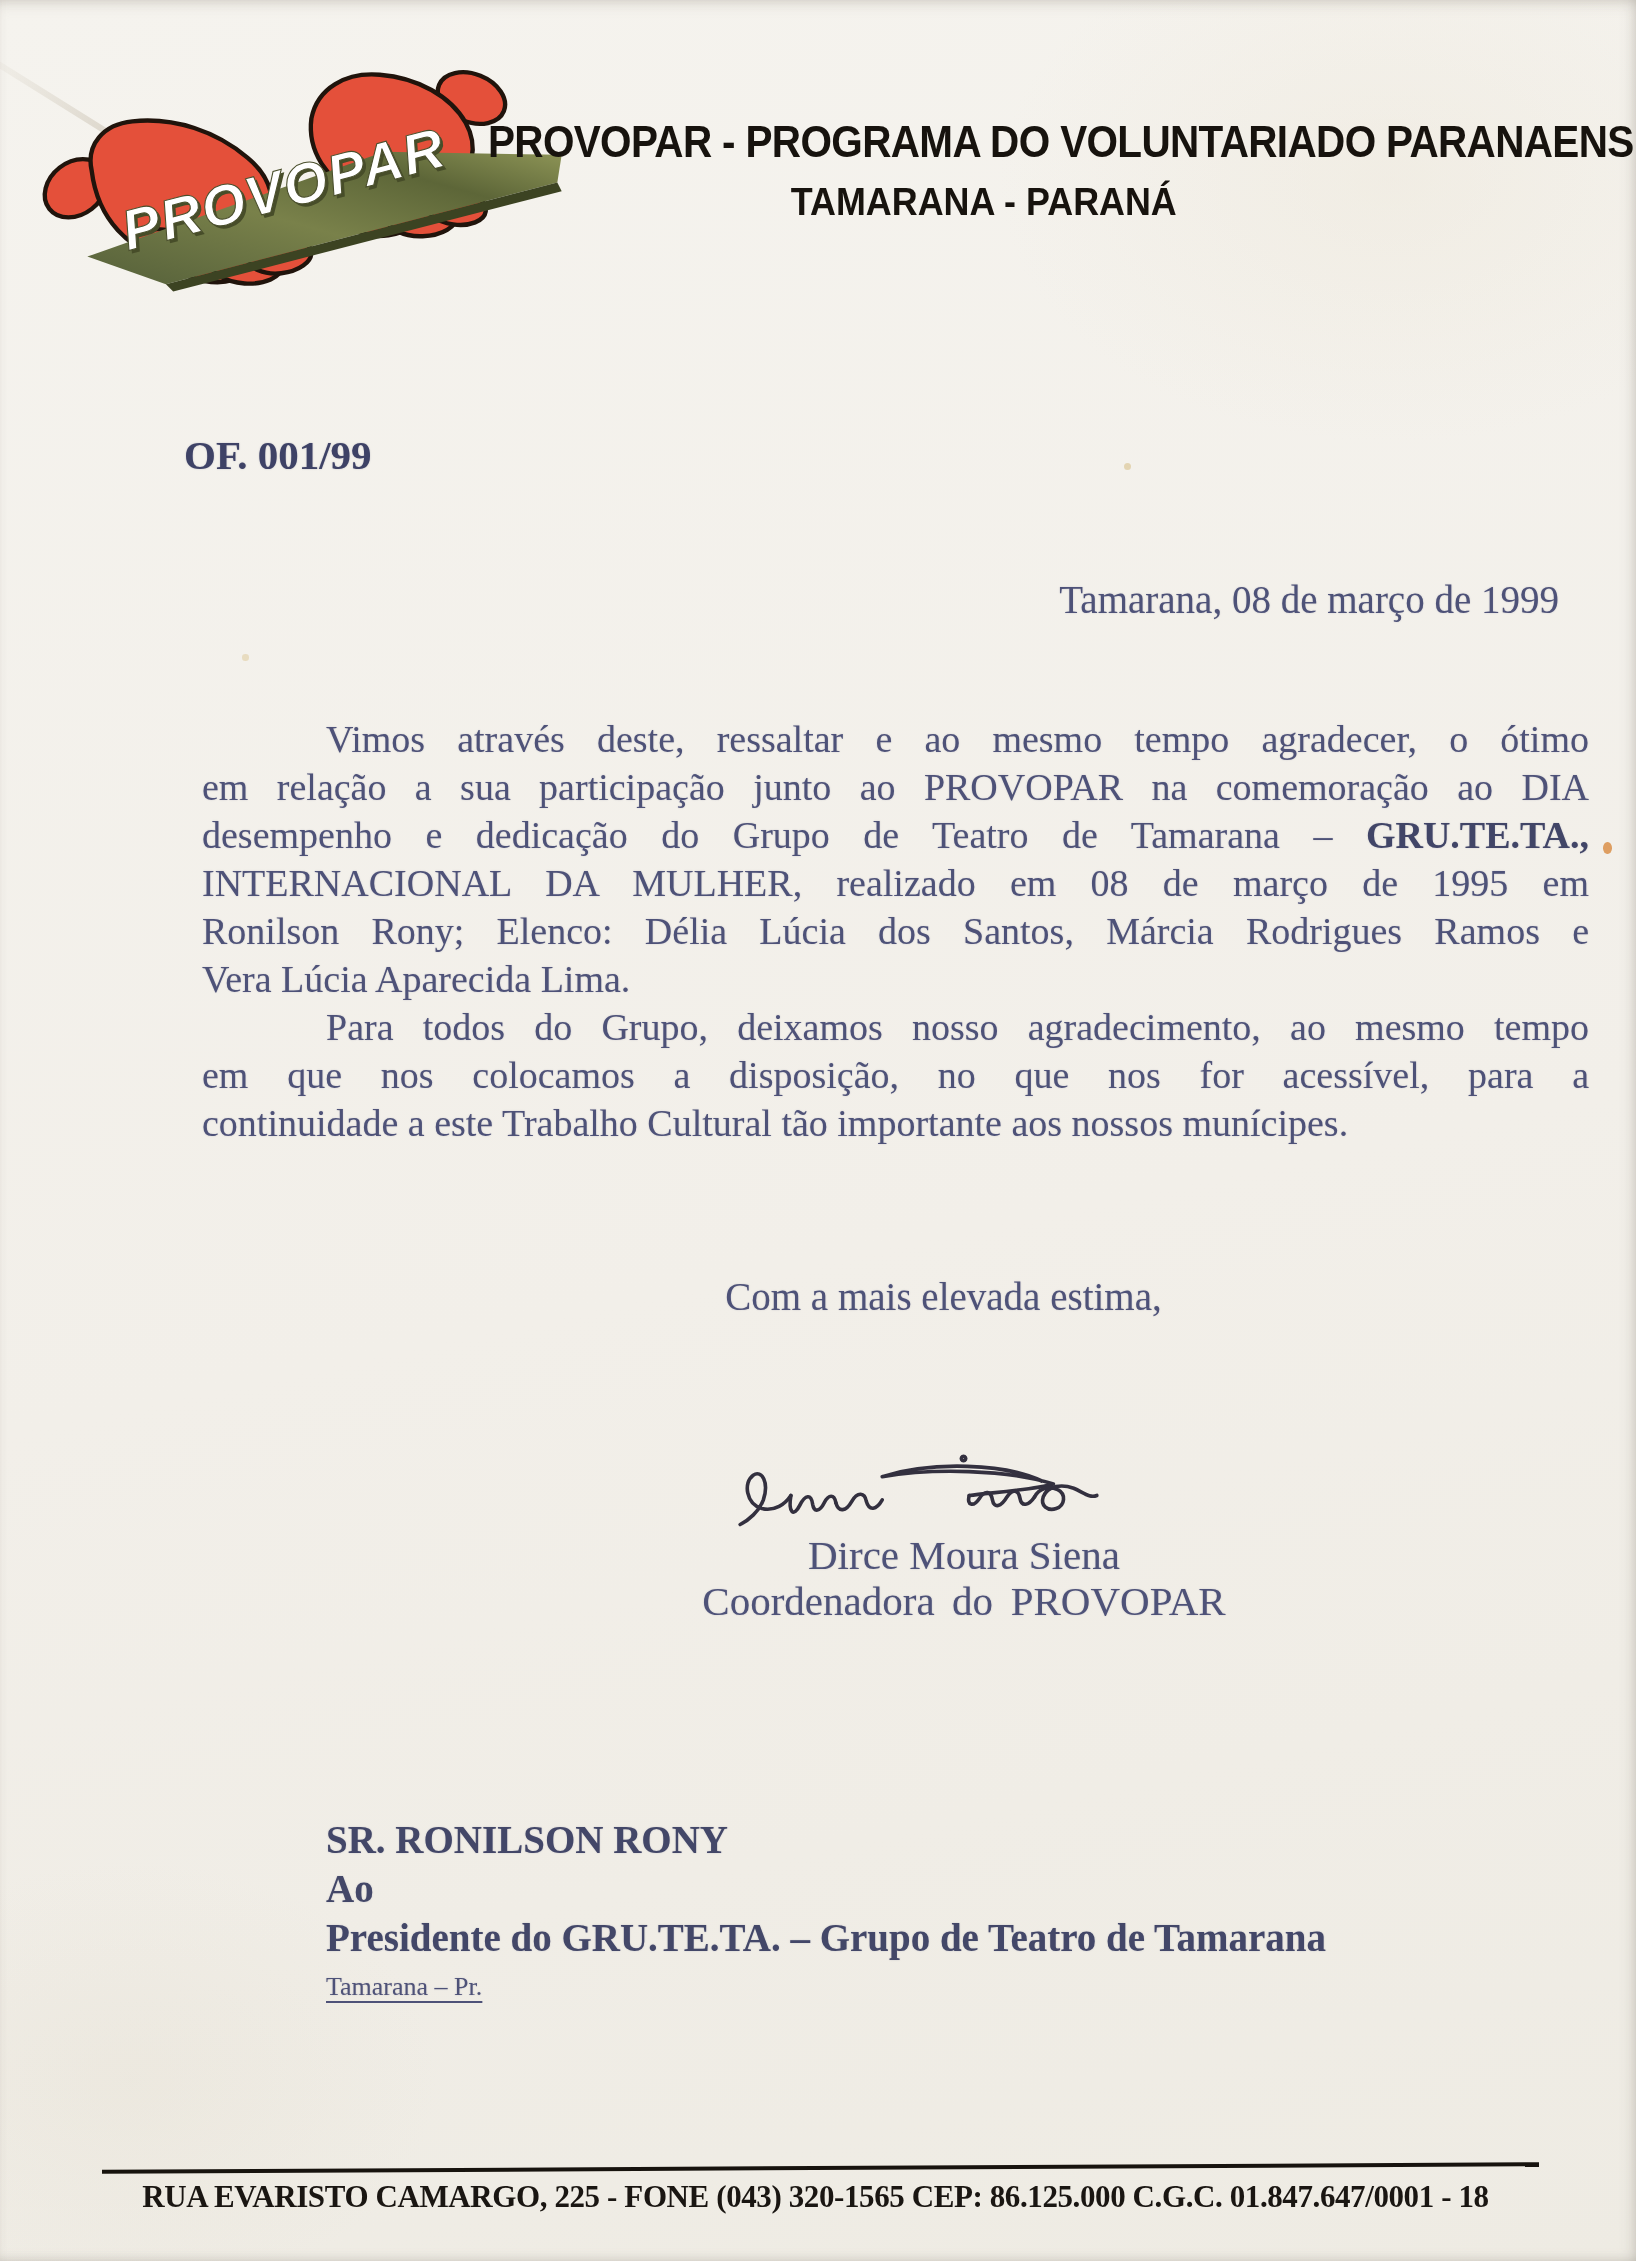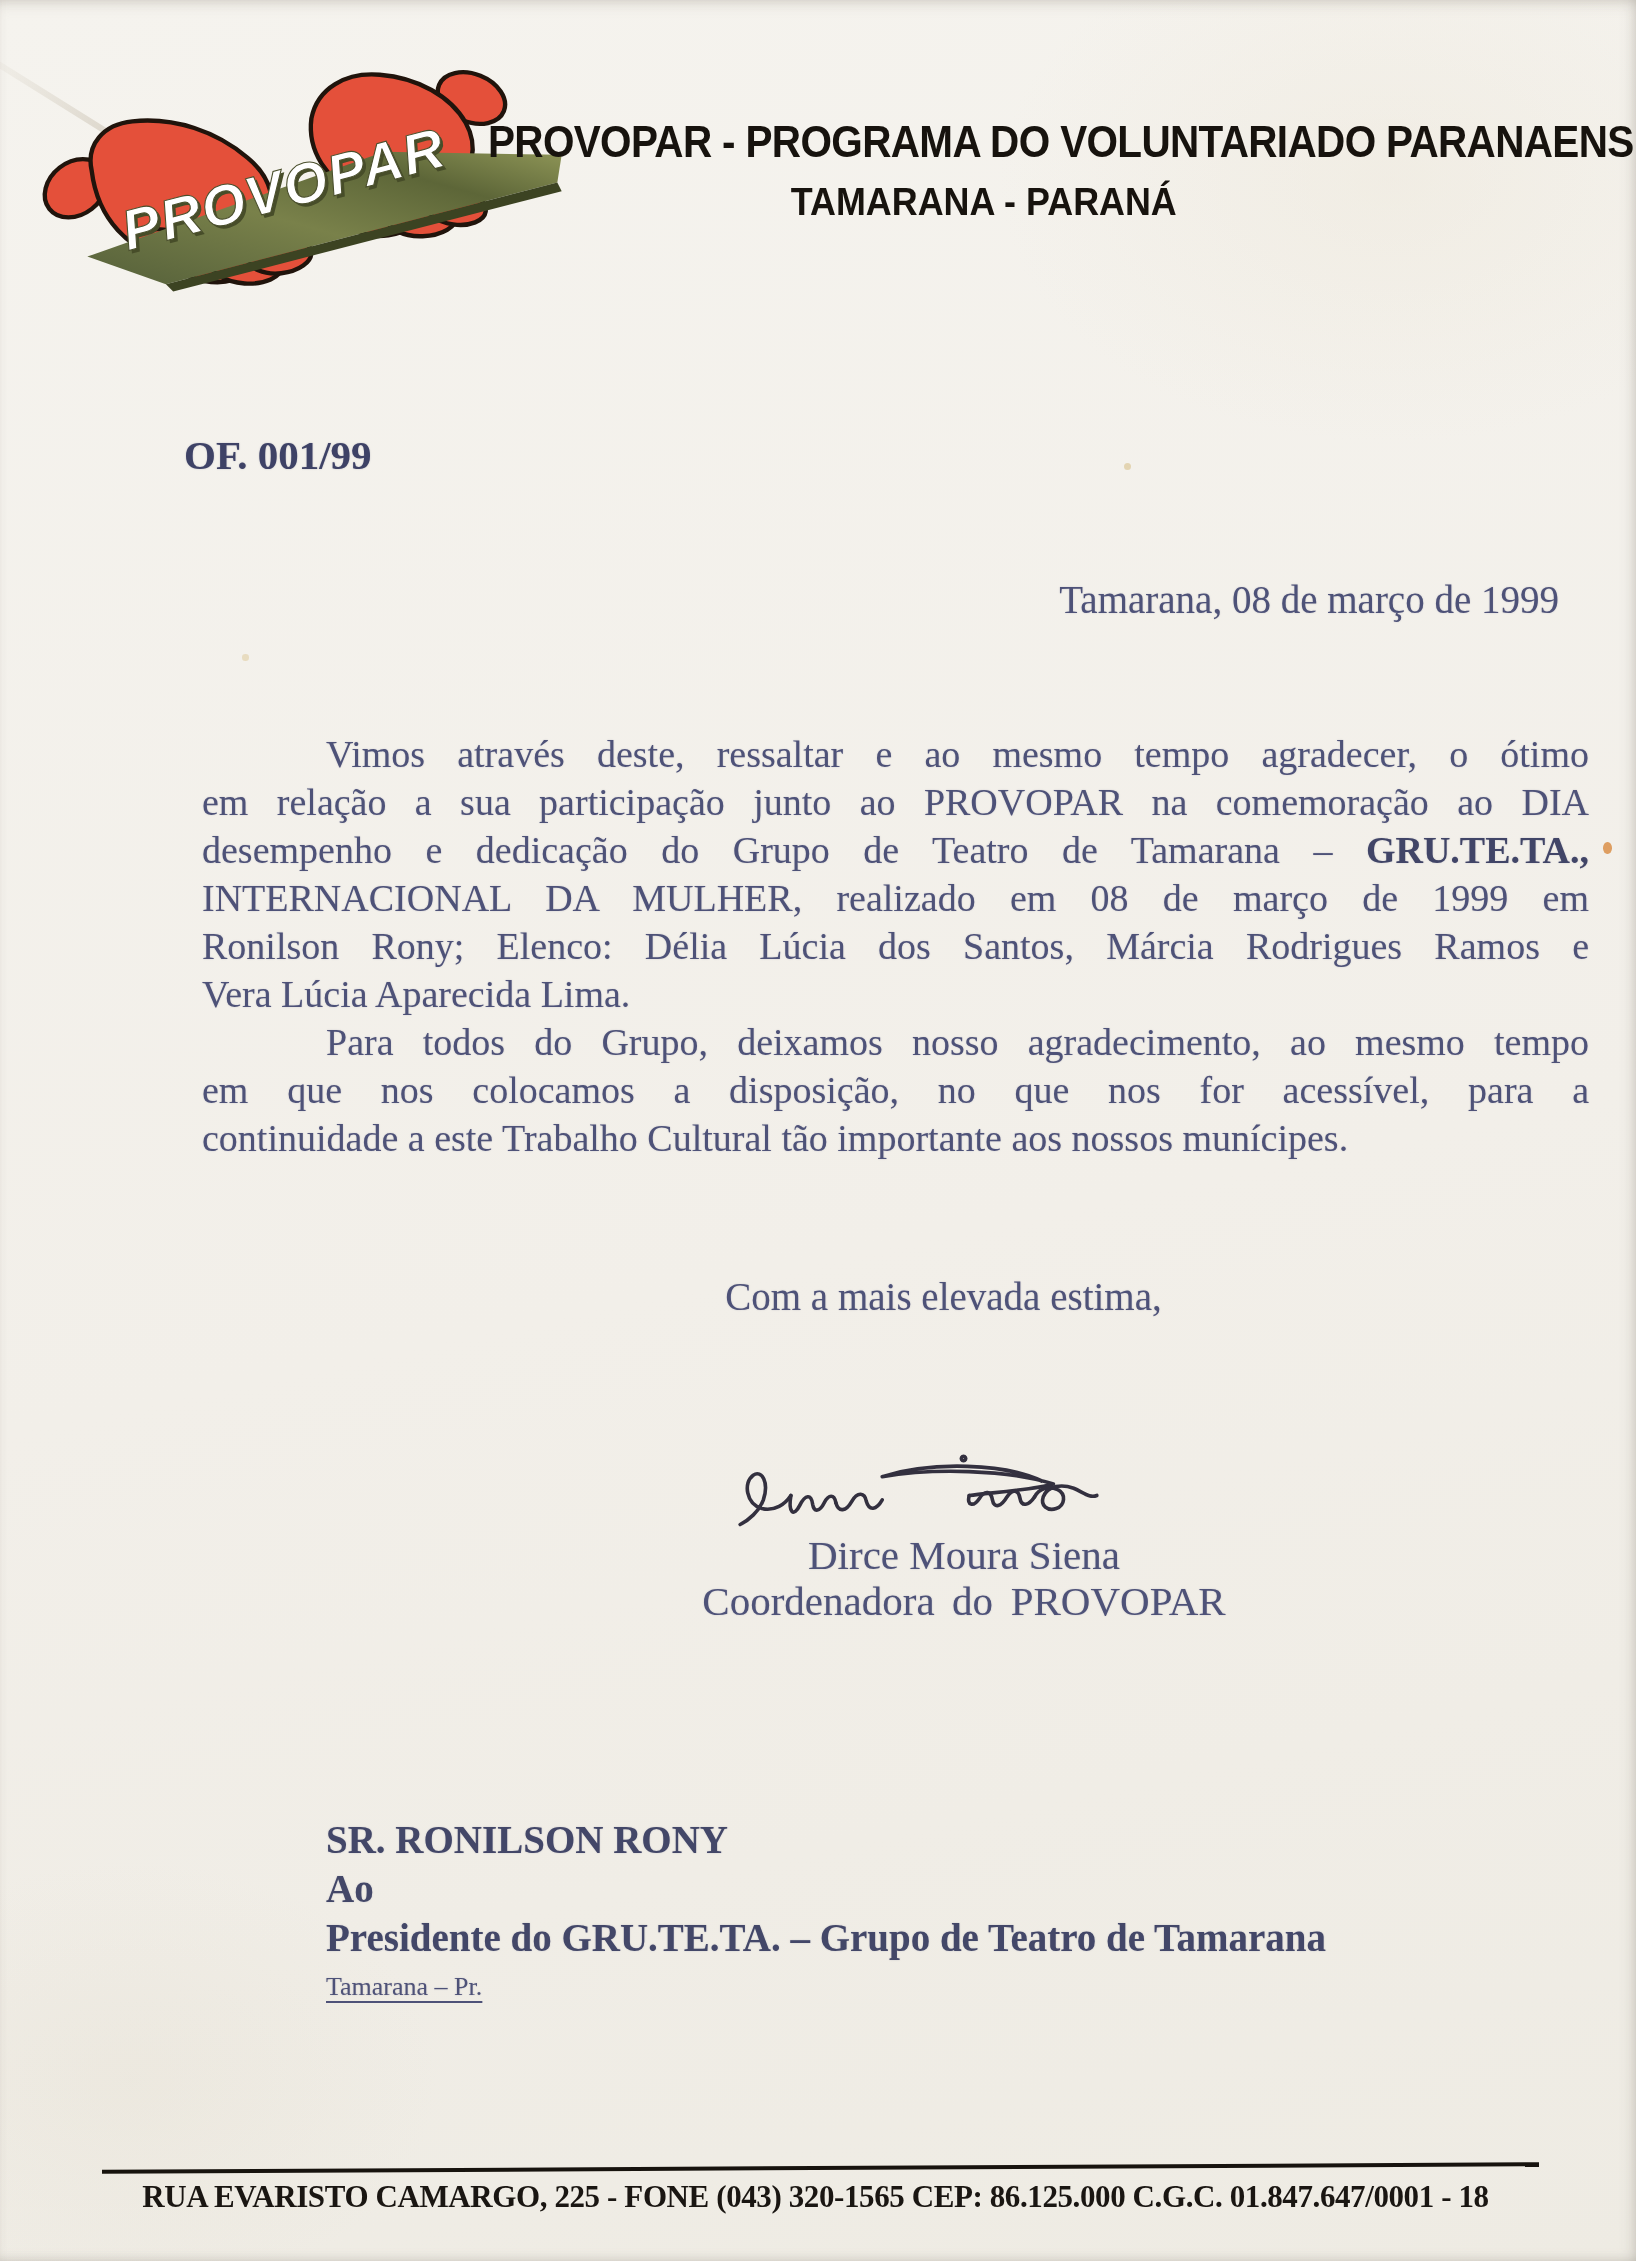--- a/index.html
+++ b/index.html
@@ -41,21 +41,21 @@
     position: absolute; left: 184px; top: 431px;
     font-size: 41px; font-weight: bold; color: #3e4266;
     text-shadow: 0 0 1.5px rgba(62,66,102,.35);
   }
 
   .date {
     position: absolute; left: 173px; top: 577px; width: 1353px;
     text-align: right; font-size: 39px;
   }
 
-  .body-block { position: absolute; left: 169px; top: 730px; width: 1387px; font-size: 38px; }
+  .body-block { position: absolute; left: 169px; top: 715px; width: 1387px; font-size: 38px; }
   .bl { line-height: 48px; height: 48px; white-space: nowrap; }
   .just { text-align: justify; text-align-last: justify; white-space: normal; }
   .ind > .pad { display: inline-block; width: 124px; }
   .b { font-weight: bold; color: #414567; }
 
   .closing {
     position: absolute; left: 169px; top: 1274px; width: 1387px;
     text-align: center; font-size: 39px; transform: translateX(48px);
   }
 
@@ -150,21 +150,21 @@
   </div>
 
   <div class="ref">OF. 001/99</div>
 
   <div class="date ink">Tamarana, 08 de março de 1999</div>
 
   <div class="body-block ink">
     <div class="bl just ind"><span class="pad"></span><span>Vimos através deste, ressaltar e ao mesmo tempo agradecer, o ótimo</span></div>
     <div class="bl just"><span>em relação a sua participação junto ao PROVOPAR na comemoração ao DIA</span></div>
     <div class="bl just"><span>desempenho e dedicação do Grupo de Teatro de Tamarana – </span><span class="b">GRU.TE.TA.,</span></div>
-    <div class="bl just"><span>INTERNACIONAL DA MULHER, realizado em 08 de março de 1999 em</span></div>
+    <div class="bl just"><span>INTERNACIONAL DA MULHER, realizado em 08 de março de 1995 em</span></div>
     <div class="bl just"><span>Ronilson Rony; Elenco: Délia Lúcia dos Santos, Márcia Rodrigues Ramos e</span></div>
     <div class="bl"><span>Vera Lúcia Aparecida Lima.</span></div>
     <div class="bl just ind"><span class="pad"></span><span>Para todos do Grupo, deixamos nosso agradecimento, ao mesmo tempo</span></div>
     <div class="bl just"><span>em que nos colocamos a disposição, no que nos for acessível, para a</span></div>
     <div class="bl"><span>continuidade a este Trabalho Cultural tão importante aos nossos munícipes.</span></div>
   </div>
 
   <div class="closing ink">Com a mais elevada estima,</div>
 
   <div class="sig">

